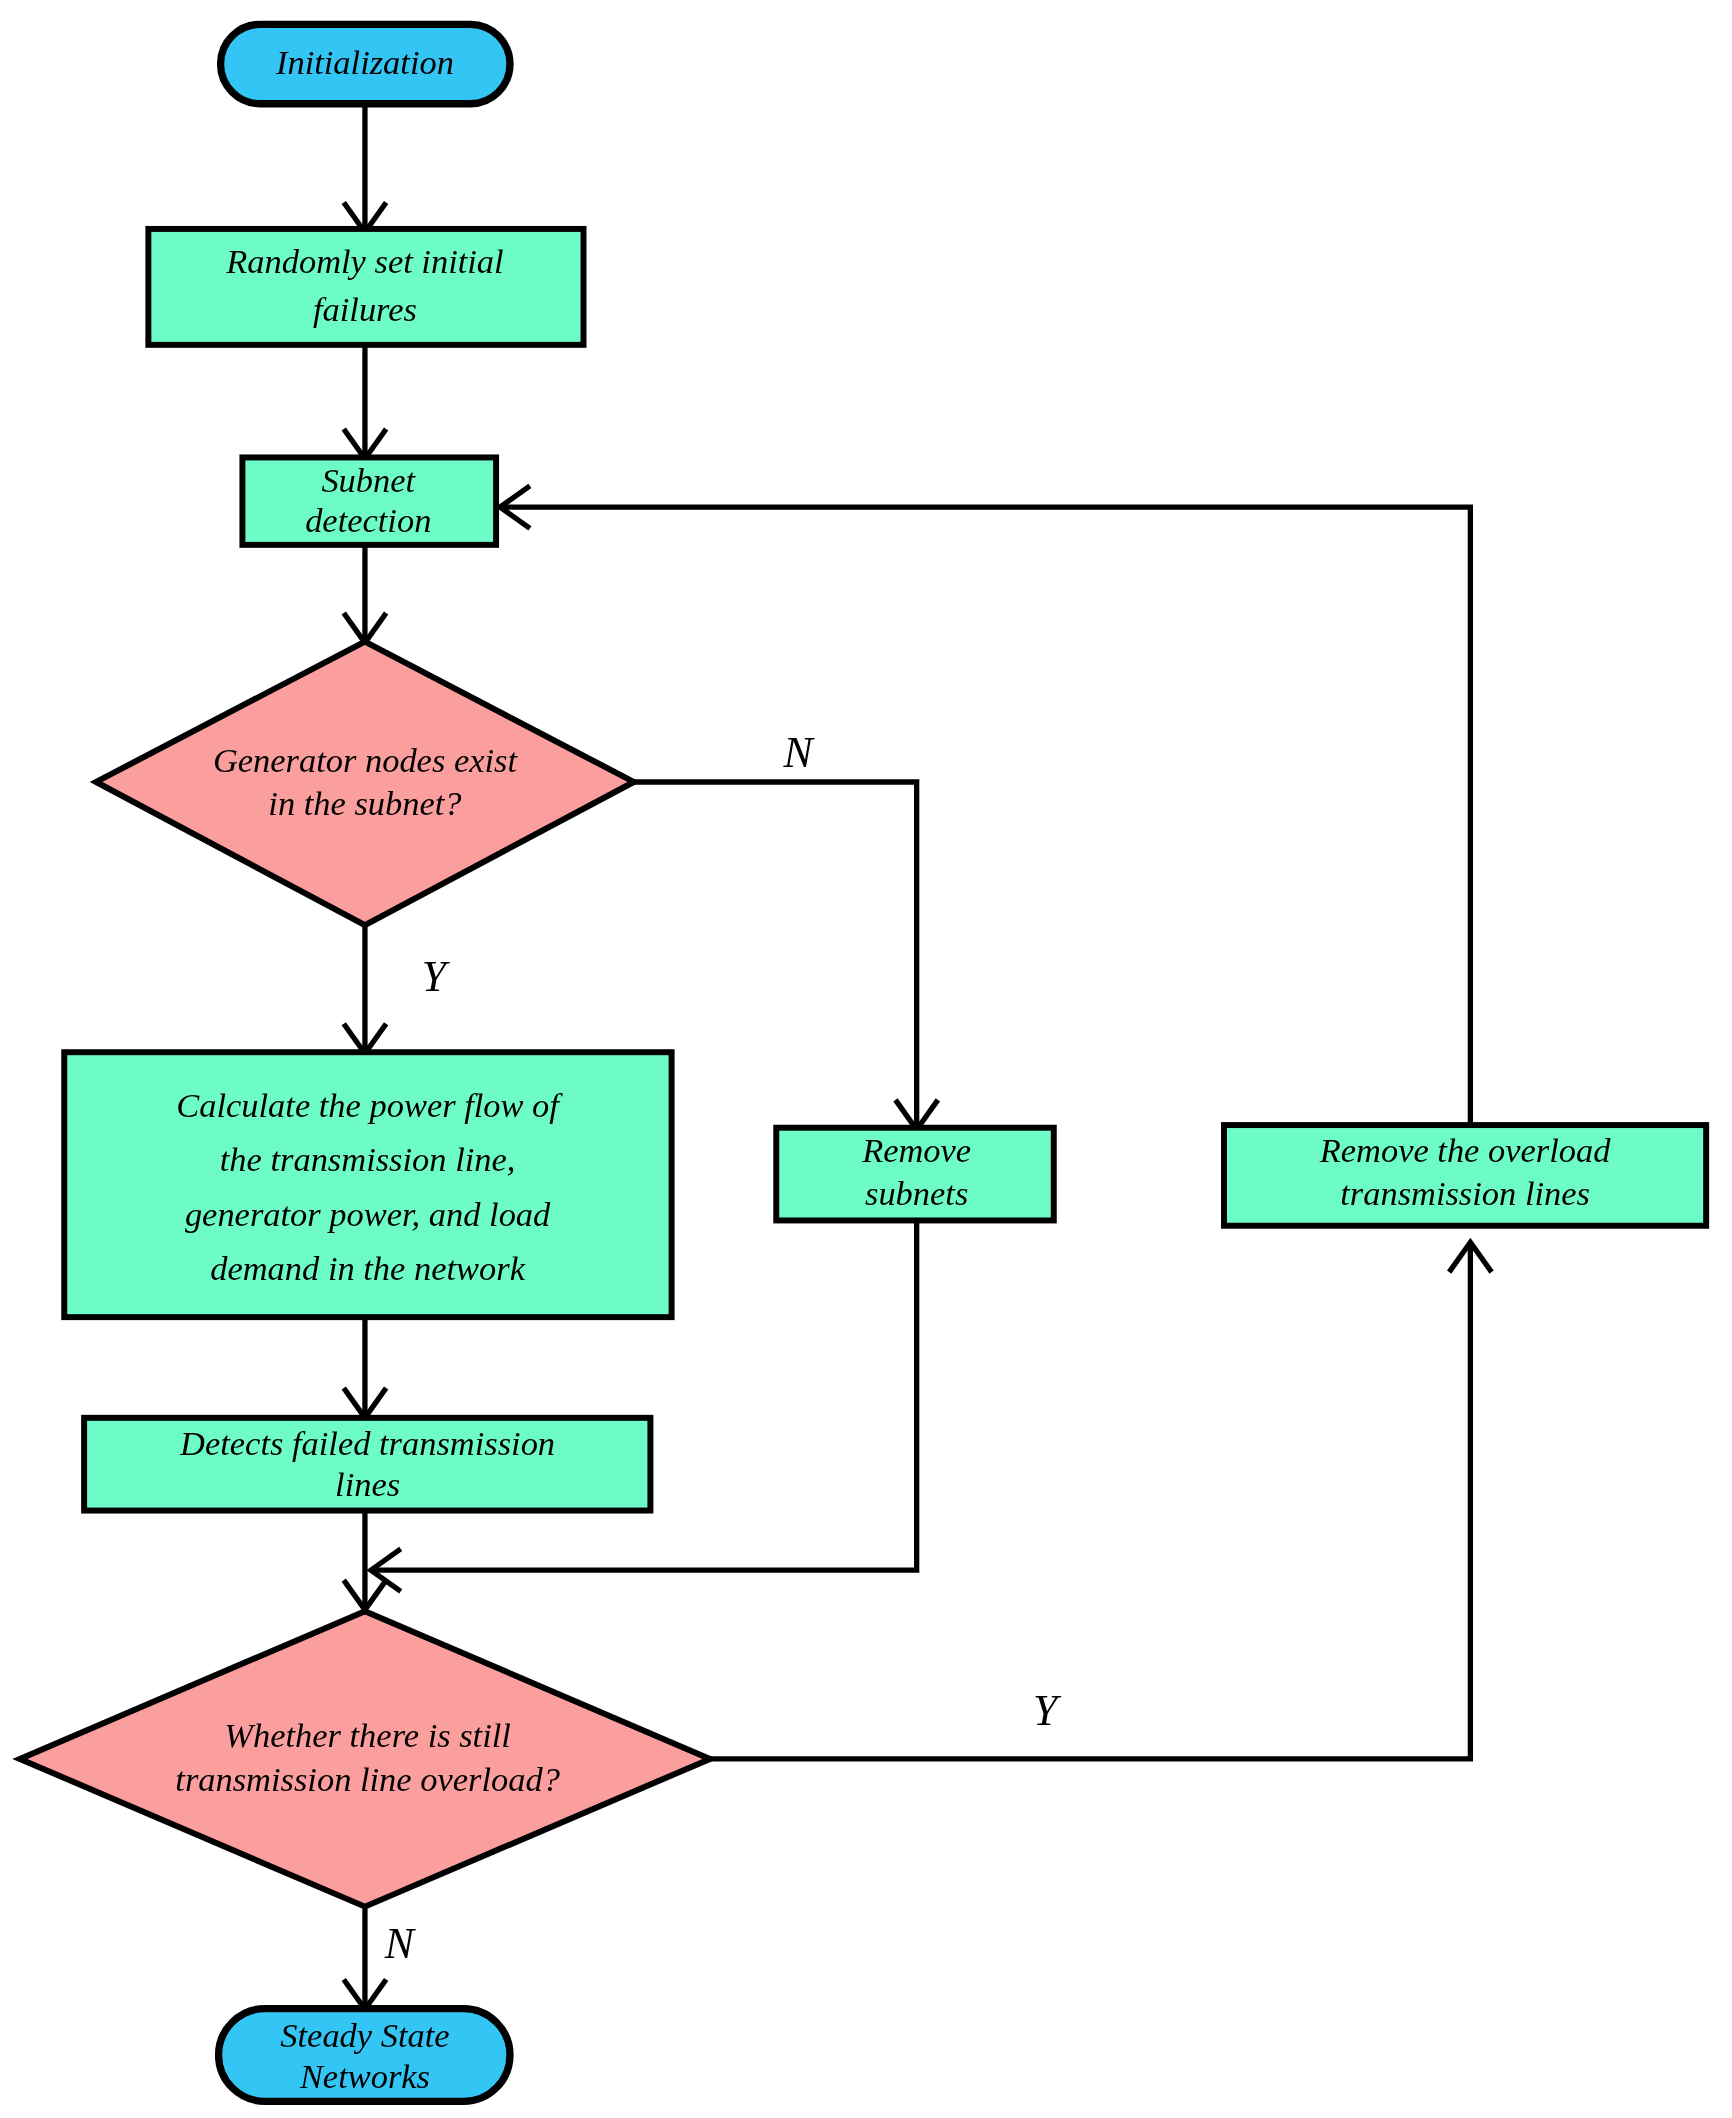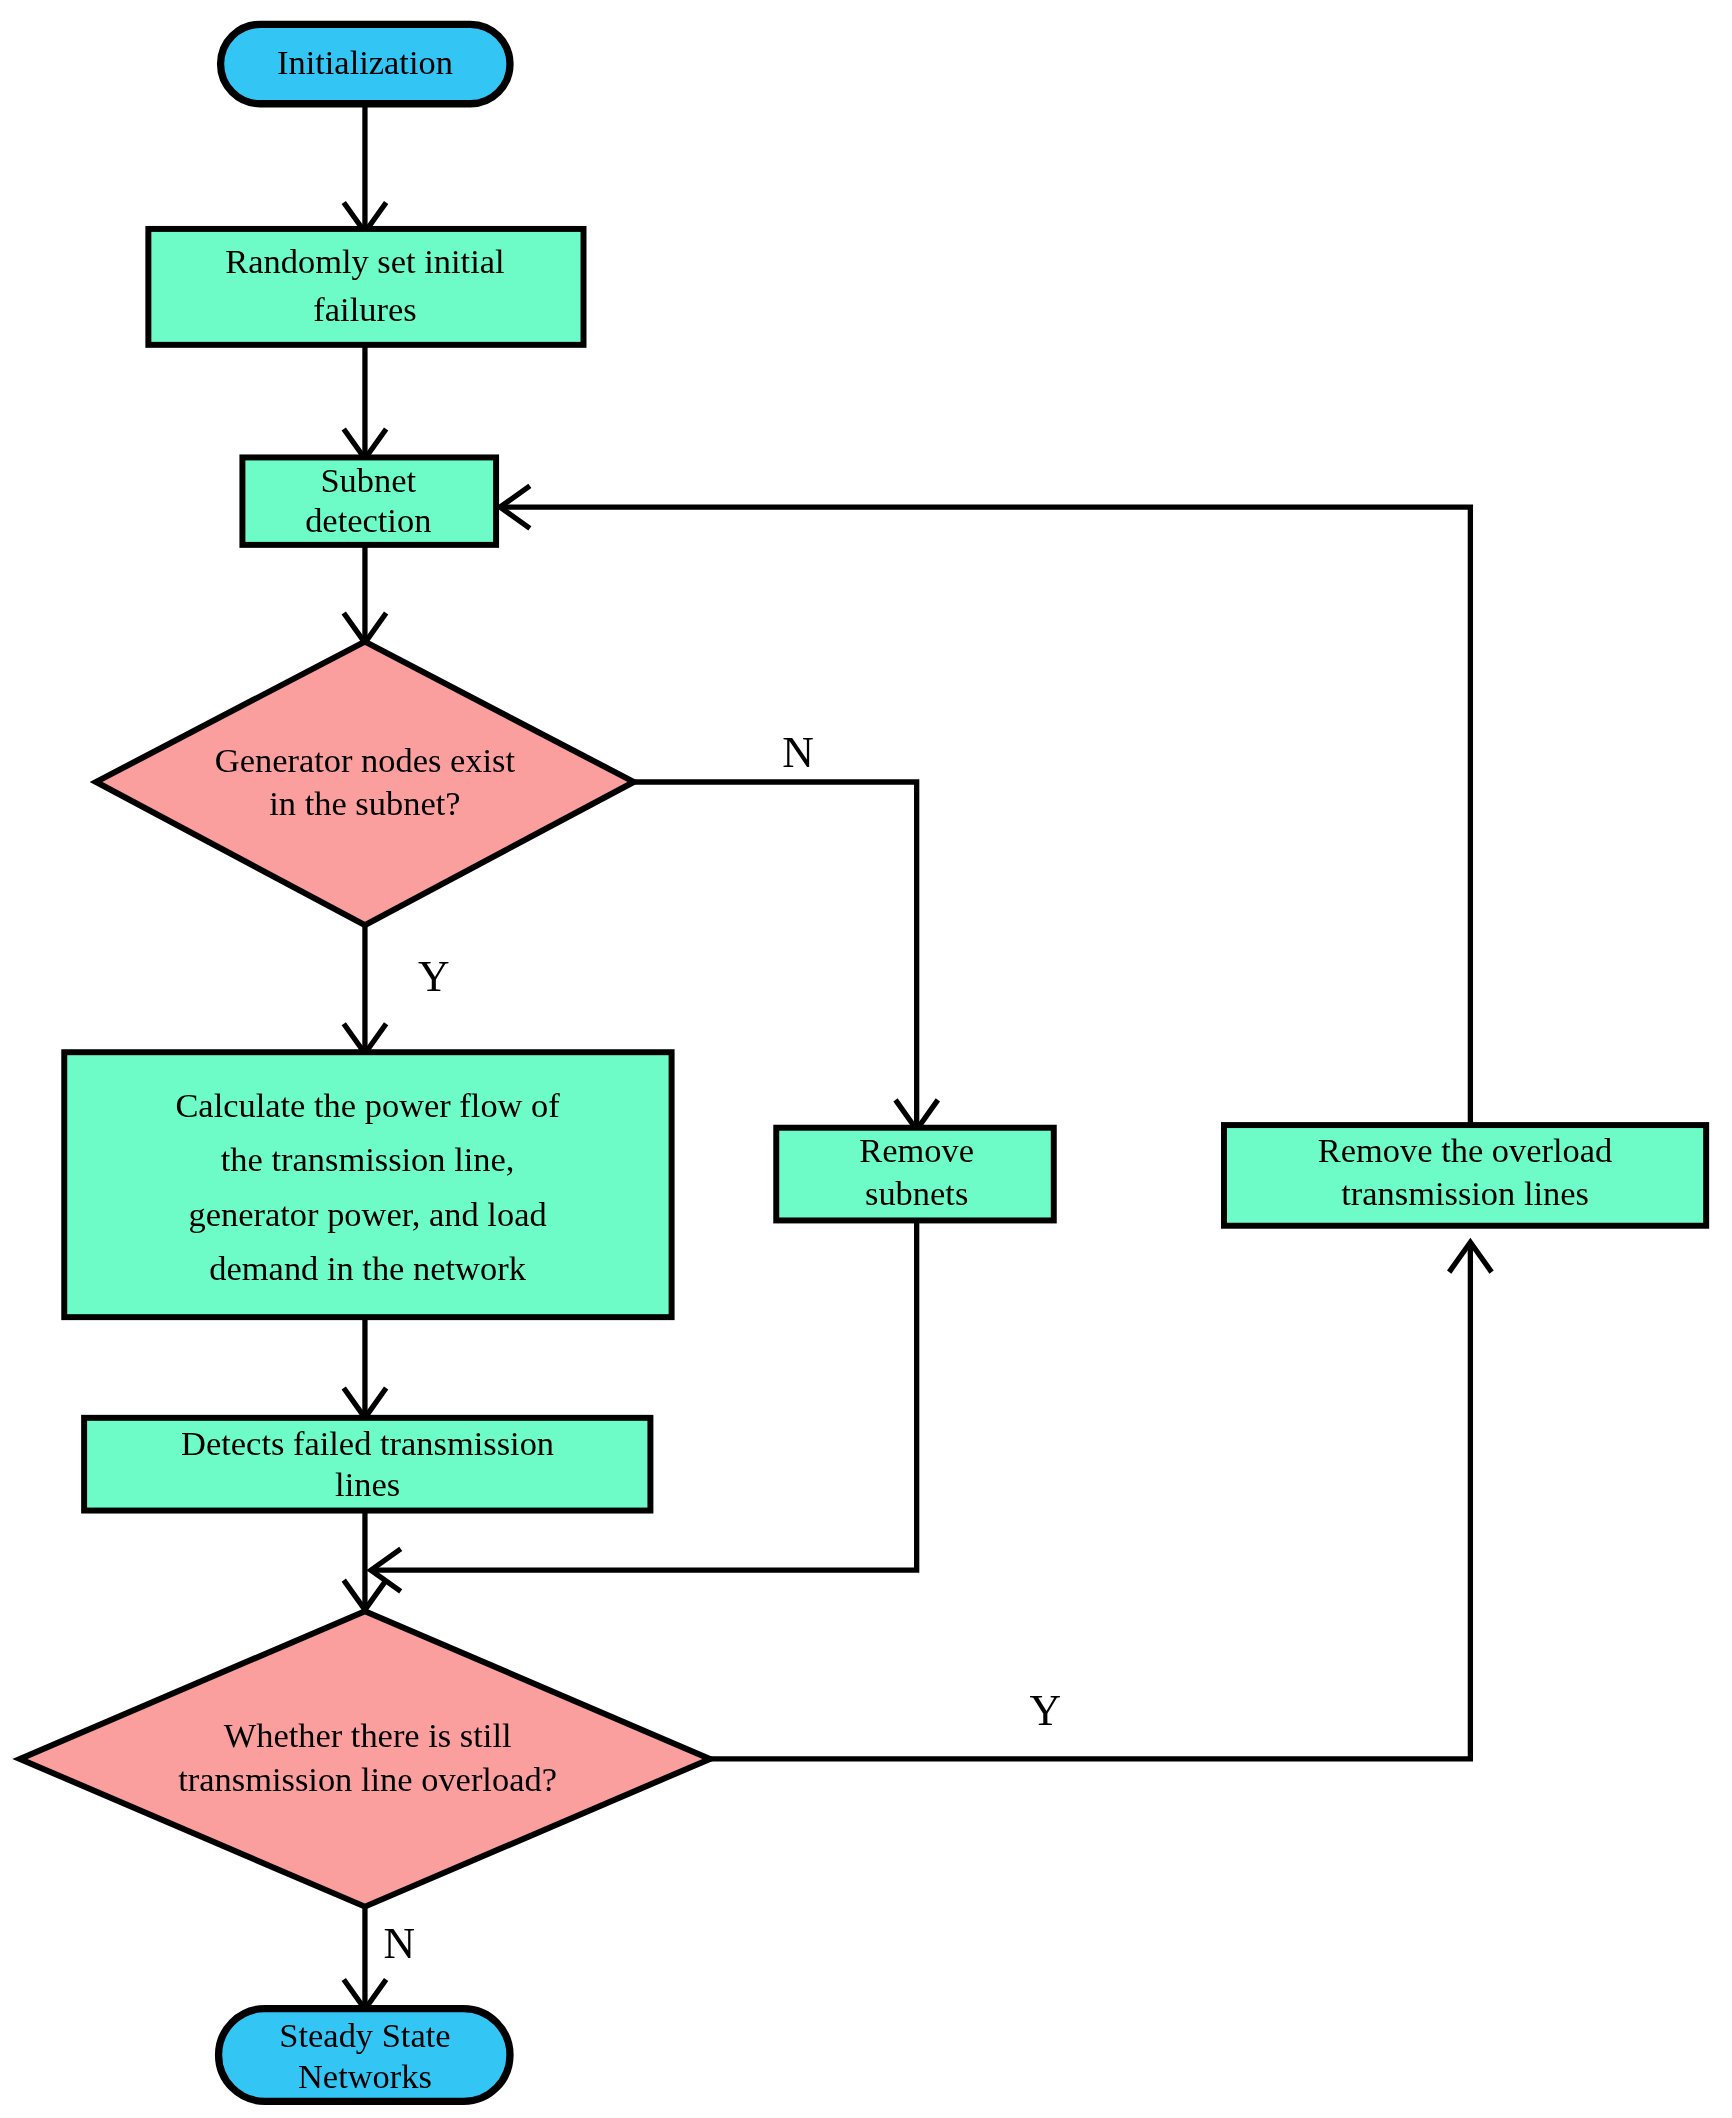--- a/index.html
+++ b/index.html
@@ -12,20 +12,21 @@
     width: 1732px;
     height: 2119px;
     font-family: "Liberation Serif", "DejaVu Serif", serif;
     overflow: hidden;
   }
   #flow-root {
     position: relative;
     width: 1732px;
     height: 2119px;
     background: #ffffff;
+    font-style: italic;
   }
   svg#flow-svg {
     position: absolute;
     top: 0;
     left: 0;
     width: 1732px;
     height: 2119px;
     display: block;
   }
   .node-shape {

